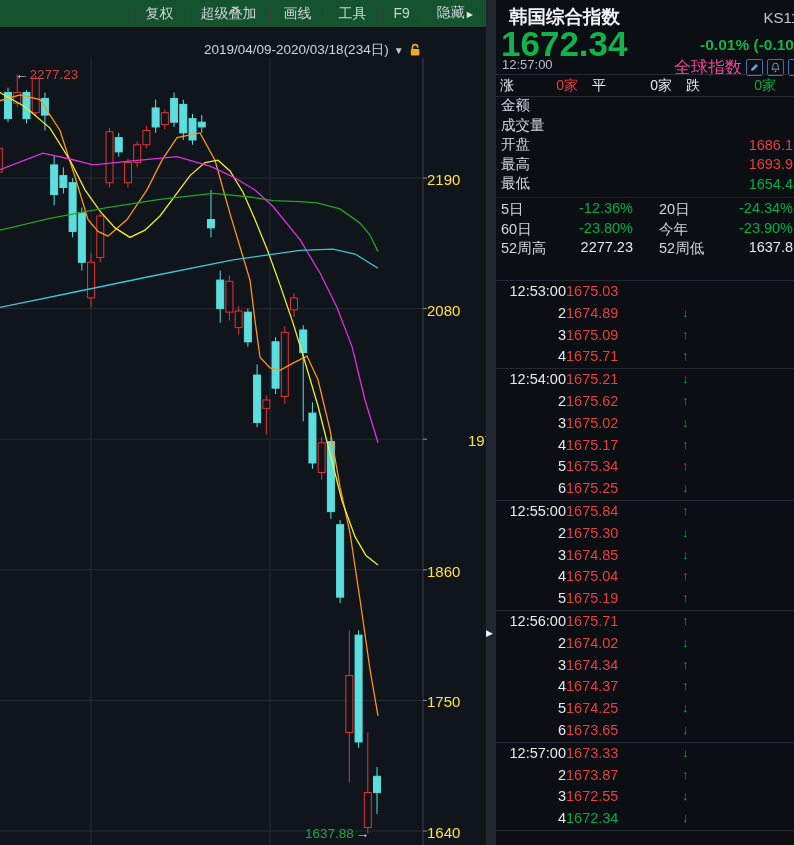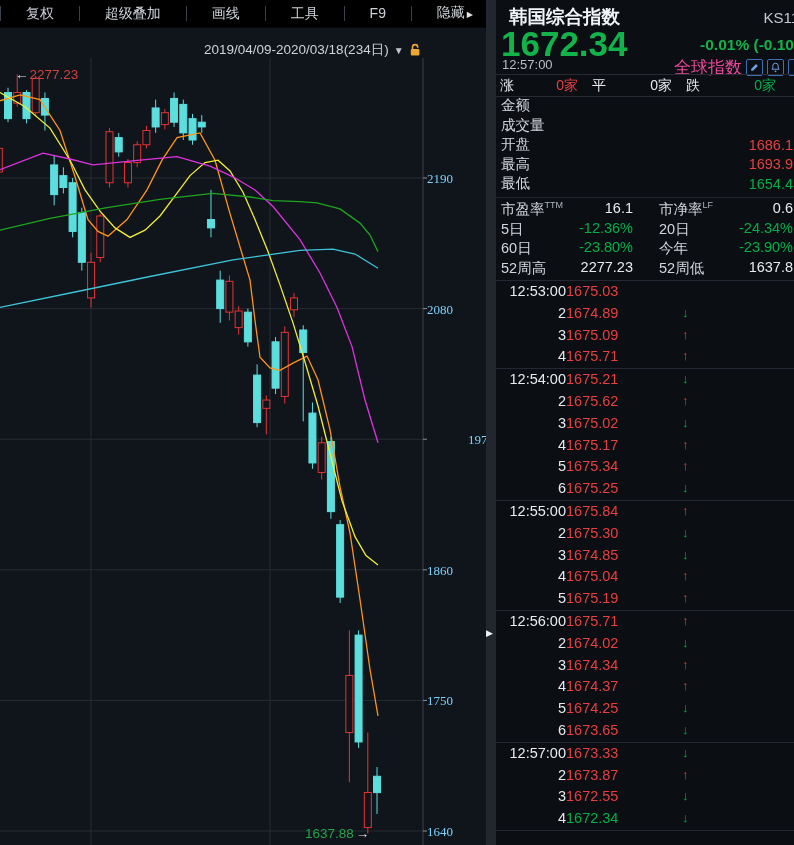--- a/index.html
+++ b/index.html
@@ -1,29 +1,29 @@
 <!DOCTYPE html>
 <html><head>
 <meta charset="utf-8">
 <style>
   html,body{margin:0;padding:0;background:#000;}
   .app{position:relative;width:794px;height:845px;background:#0f1218;overflow:hidden;
        font-family:"Liberation Sans","DejaVu Sans",sans-serif;color:#d3d7dd;}
   
   .chart-pane{position:absolute;left:0;top:0;width:486px;height:845px;background:#10141b;}
-  .toolbar{position:absolute;left:0;top:0;width:486px;height:27px;background:#000000;
-           border-bottom:1px solid #05070a;display:flex;justify-content:space-between;align-items:center;}
+  .toolbar{position:absolute;left:0;top:0;width:486px;height:27px;background:#14532d;
+           border-bottom:1px solid #05070a;display:flex;justify-content:flex-end;align-items:center;}
   .tb-item{font-size:14px;color:#ced2d8;padding:0 13px;line-height:27px;cursor:default;white-space:nowrap;}
   .tb-sep{width:1px;height:15px;background:#3a3f49;}
   .tb-arrow{font-size:8px;color:#e6e6e6;margin-left:2px;}
   .chart-svg{position:absolute;left:0;top:0;}
   .date-label{position:absolute;left:204px;top:41px;display:flex;align-items:center;gap:5px;font-size:13.5px;color:#ced3da;}
   .date-label .dtext{}
   .date-label .caret{font-size:10px;color:#c2c6cd;}
-  .axis-label{position:absolute;font-size:13px;color:#7dd3fc;left:427px;width:50px;font-family:Liberation Serif, serif;}
+  .axis-label{position:absolute;font-size:15px;color:#fde047;left:427px;width:50px;}
   .anno-high{position:absolute;left:15px;top:66px;font-size:13.5px;color:#d24343;display:flex;gap:1px;}
   .anno-low{position:absolute;left:305px;top:825px;font-size:13.5px;color:#27a348;display:flex;gap:2px;}
   .anno-arrow{color:#e3e5e9;}
   
   .divider{position:absolute;left:486px;top:0;width:10px;height:845px;background:#22262e;}
   .divider .handle{position:absolute;left:0px;top:628px;font-size:9px;color:#f0f2f5;}
   
   .right-panel{position:absolute;left:496px;top:0;width:298px;height:845px;background:#0b0e13;overflow:hidden;}
   .qh-row1{position:absolute;left:5px;top:4px;width:290px;display:flex;justify-content:space-between;align-items:baseline;margin-left:8px;}
   .qh-name{font-size:18.5px;font-weight:600;color:#f2f4f7;}
@@ -268,26 +268,20 @@
           <span class="q-label">最高</span>
           <span class="q-value c-red">1693.9</span>
         </div>
         <div class="q-row">
           <span class="q-label">最低</span>
           <span class="q-value c-green">1654.4</span>
         </div>
       </div>
     <div class="ratio-rows" id="ratio-rows">
         <div class="r-row">
-          <span class="r-l1">市盈率<sup>TTM</sup></span>
-          <span class="r-v1 c-white">16.1</span>
-          <span class="r-l2">市净率<sup>LF</sup></span>
-          <span class="r-v2 c-white">0.6</span>
-        </div>
-        <div class="r-row">
           <span class="r-l1">5日</span>
           <span class="r-v1 c-green">-12.36%</span>
           <span class="r-l2">20日</span>
           <span class="r-v2 c-green">-24.34%</span>
         </div>
         <div class="r-row">
           <span class="r-l1">60日</span>
           <span class="r-v1 c-green">-23.80%</span>
           <span class="r-l2">今年</span>
           <span class="r-v2 c-green">-23.90%</span>

